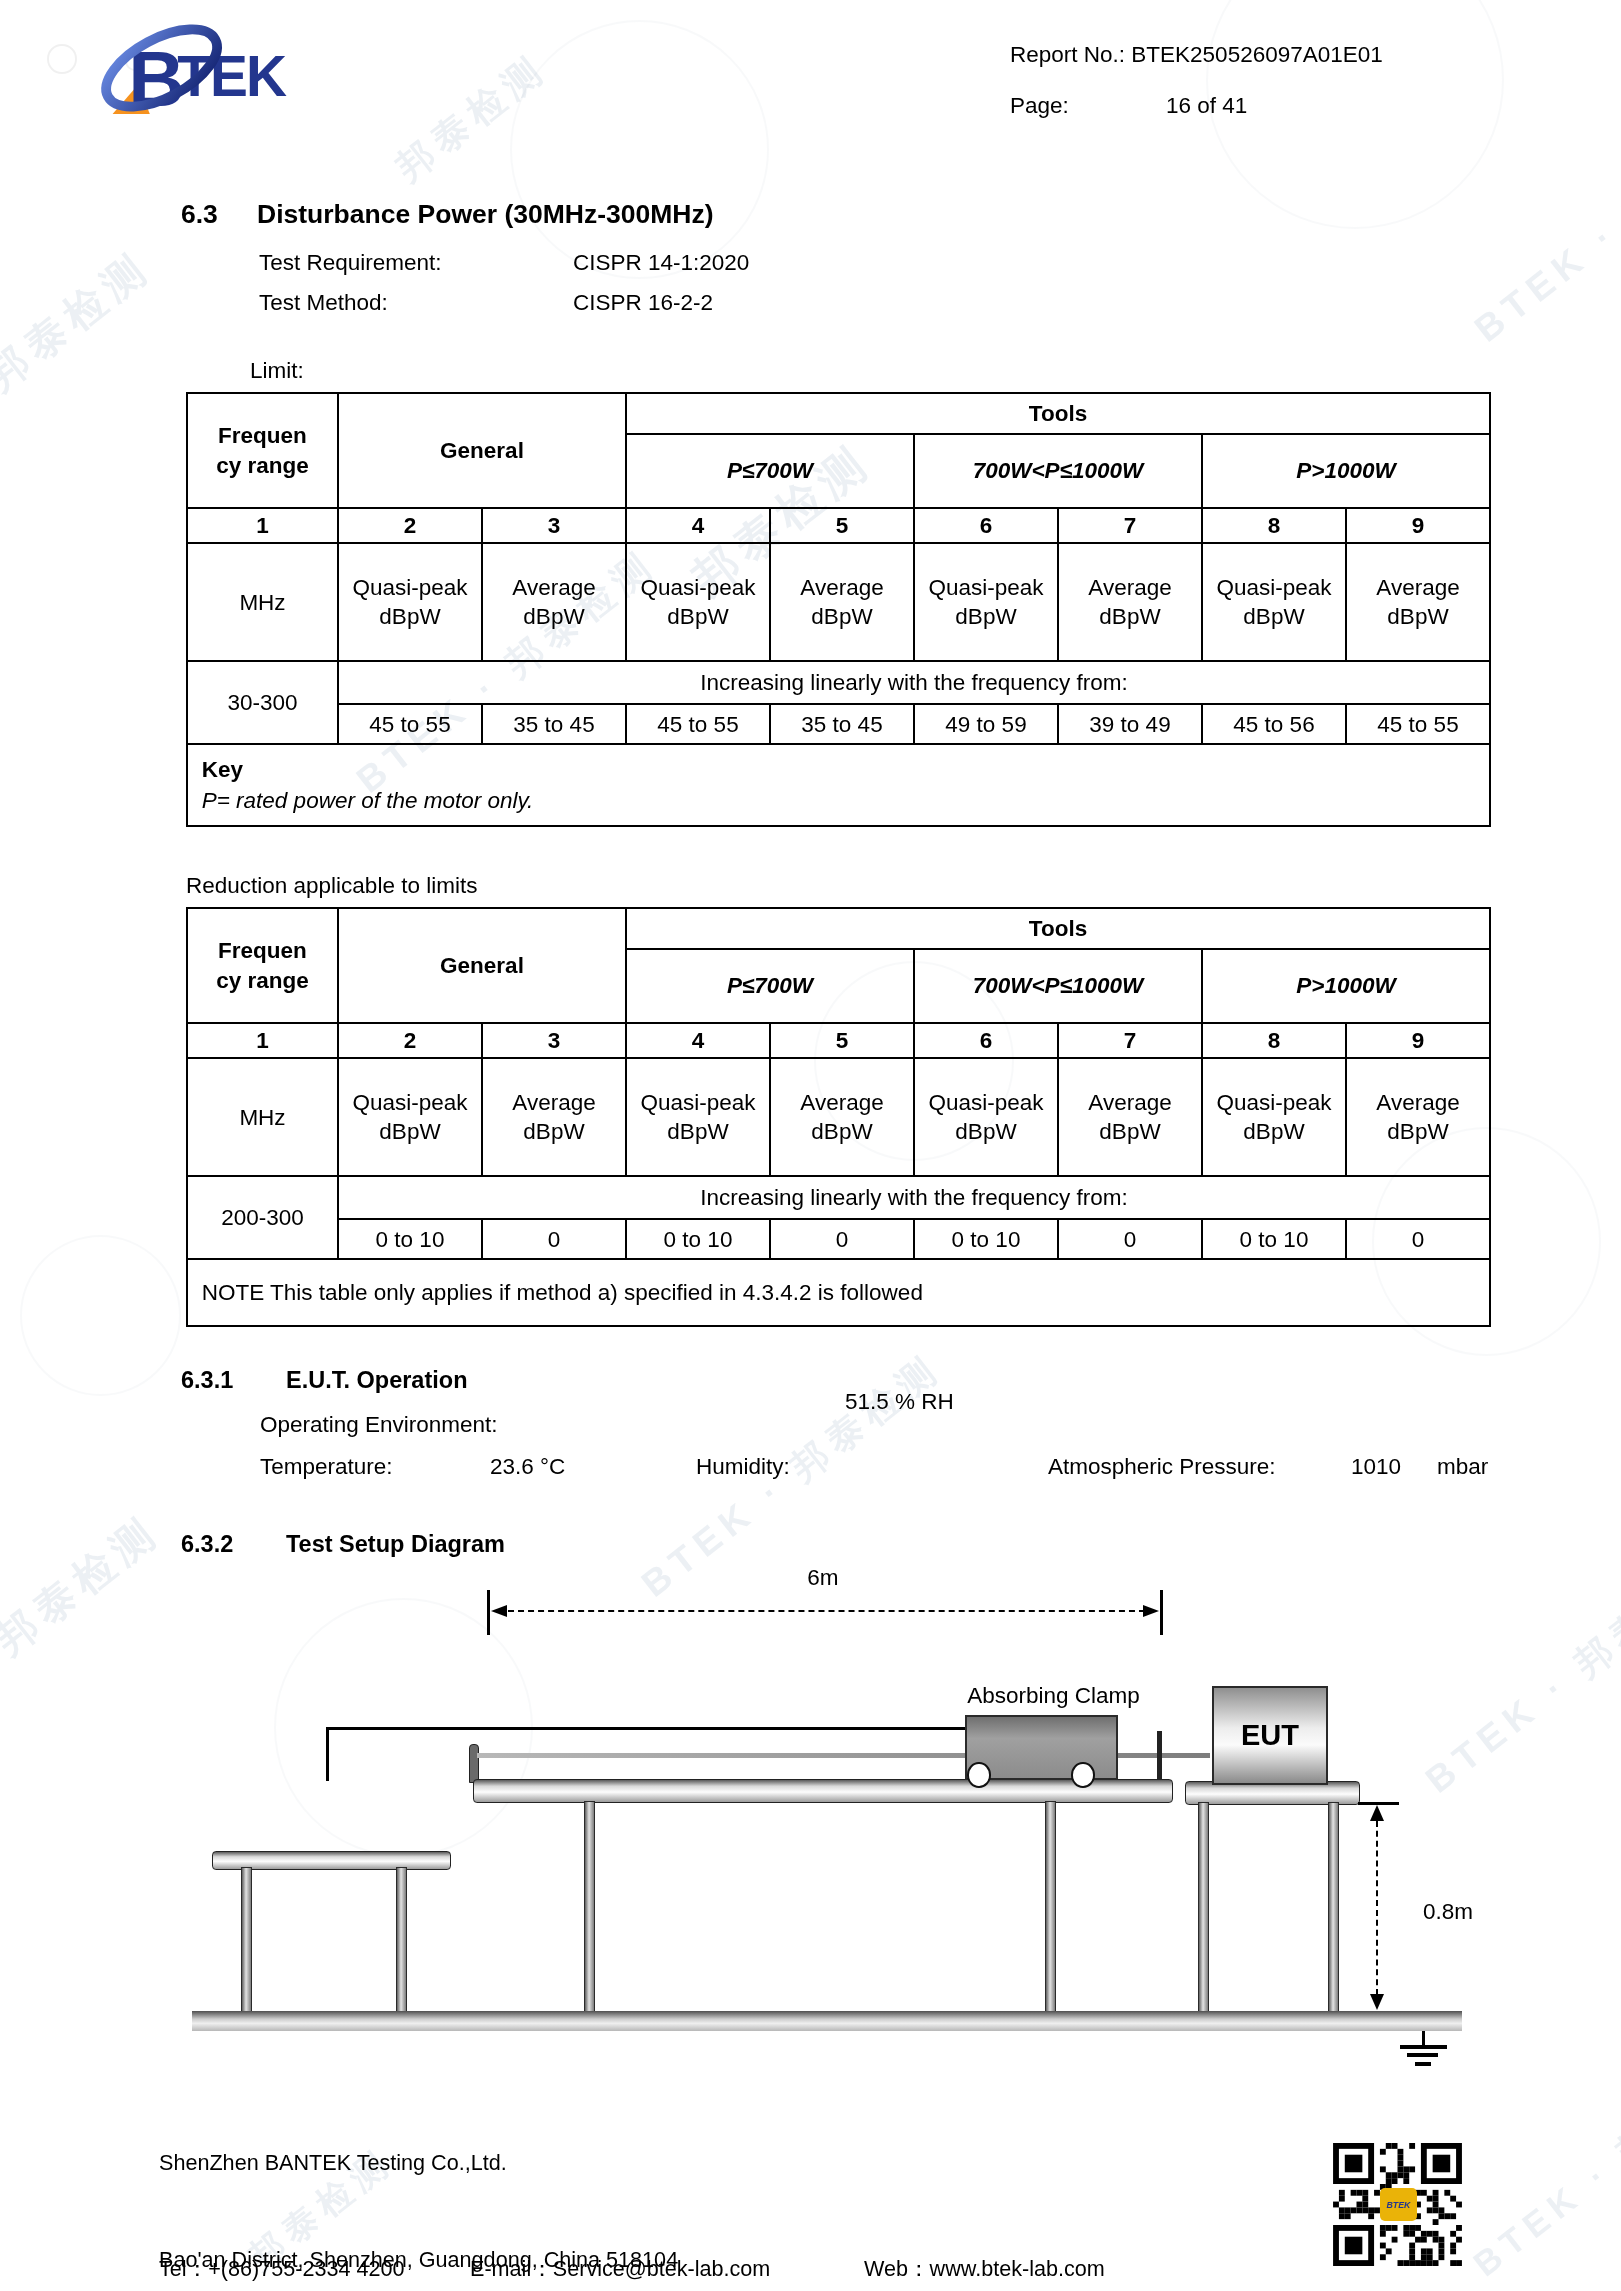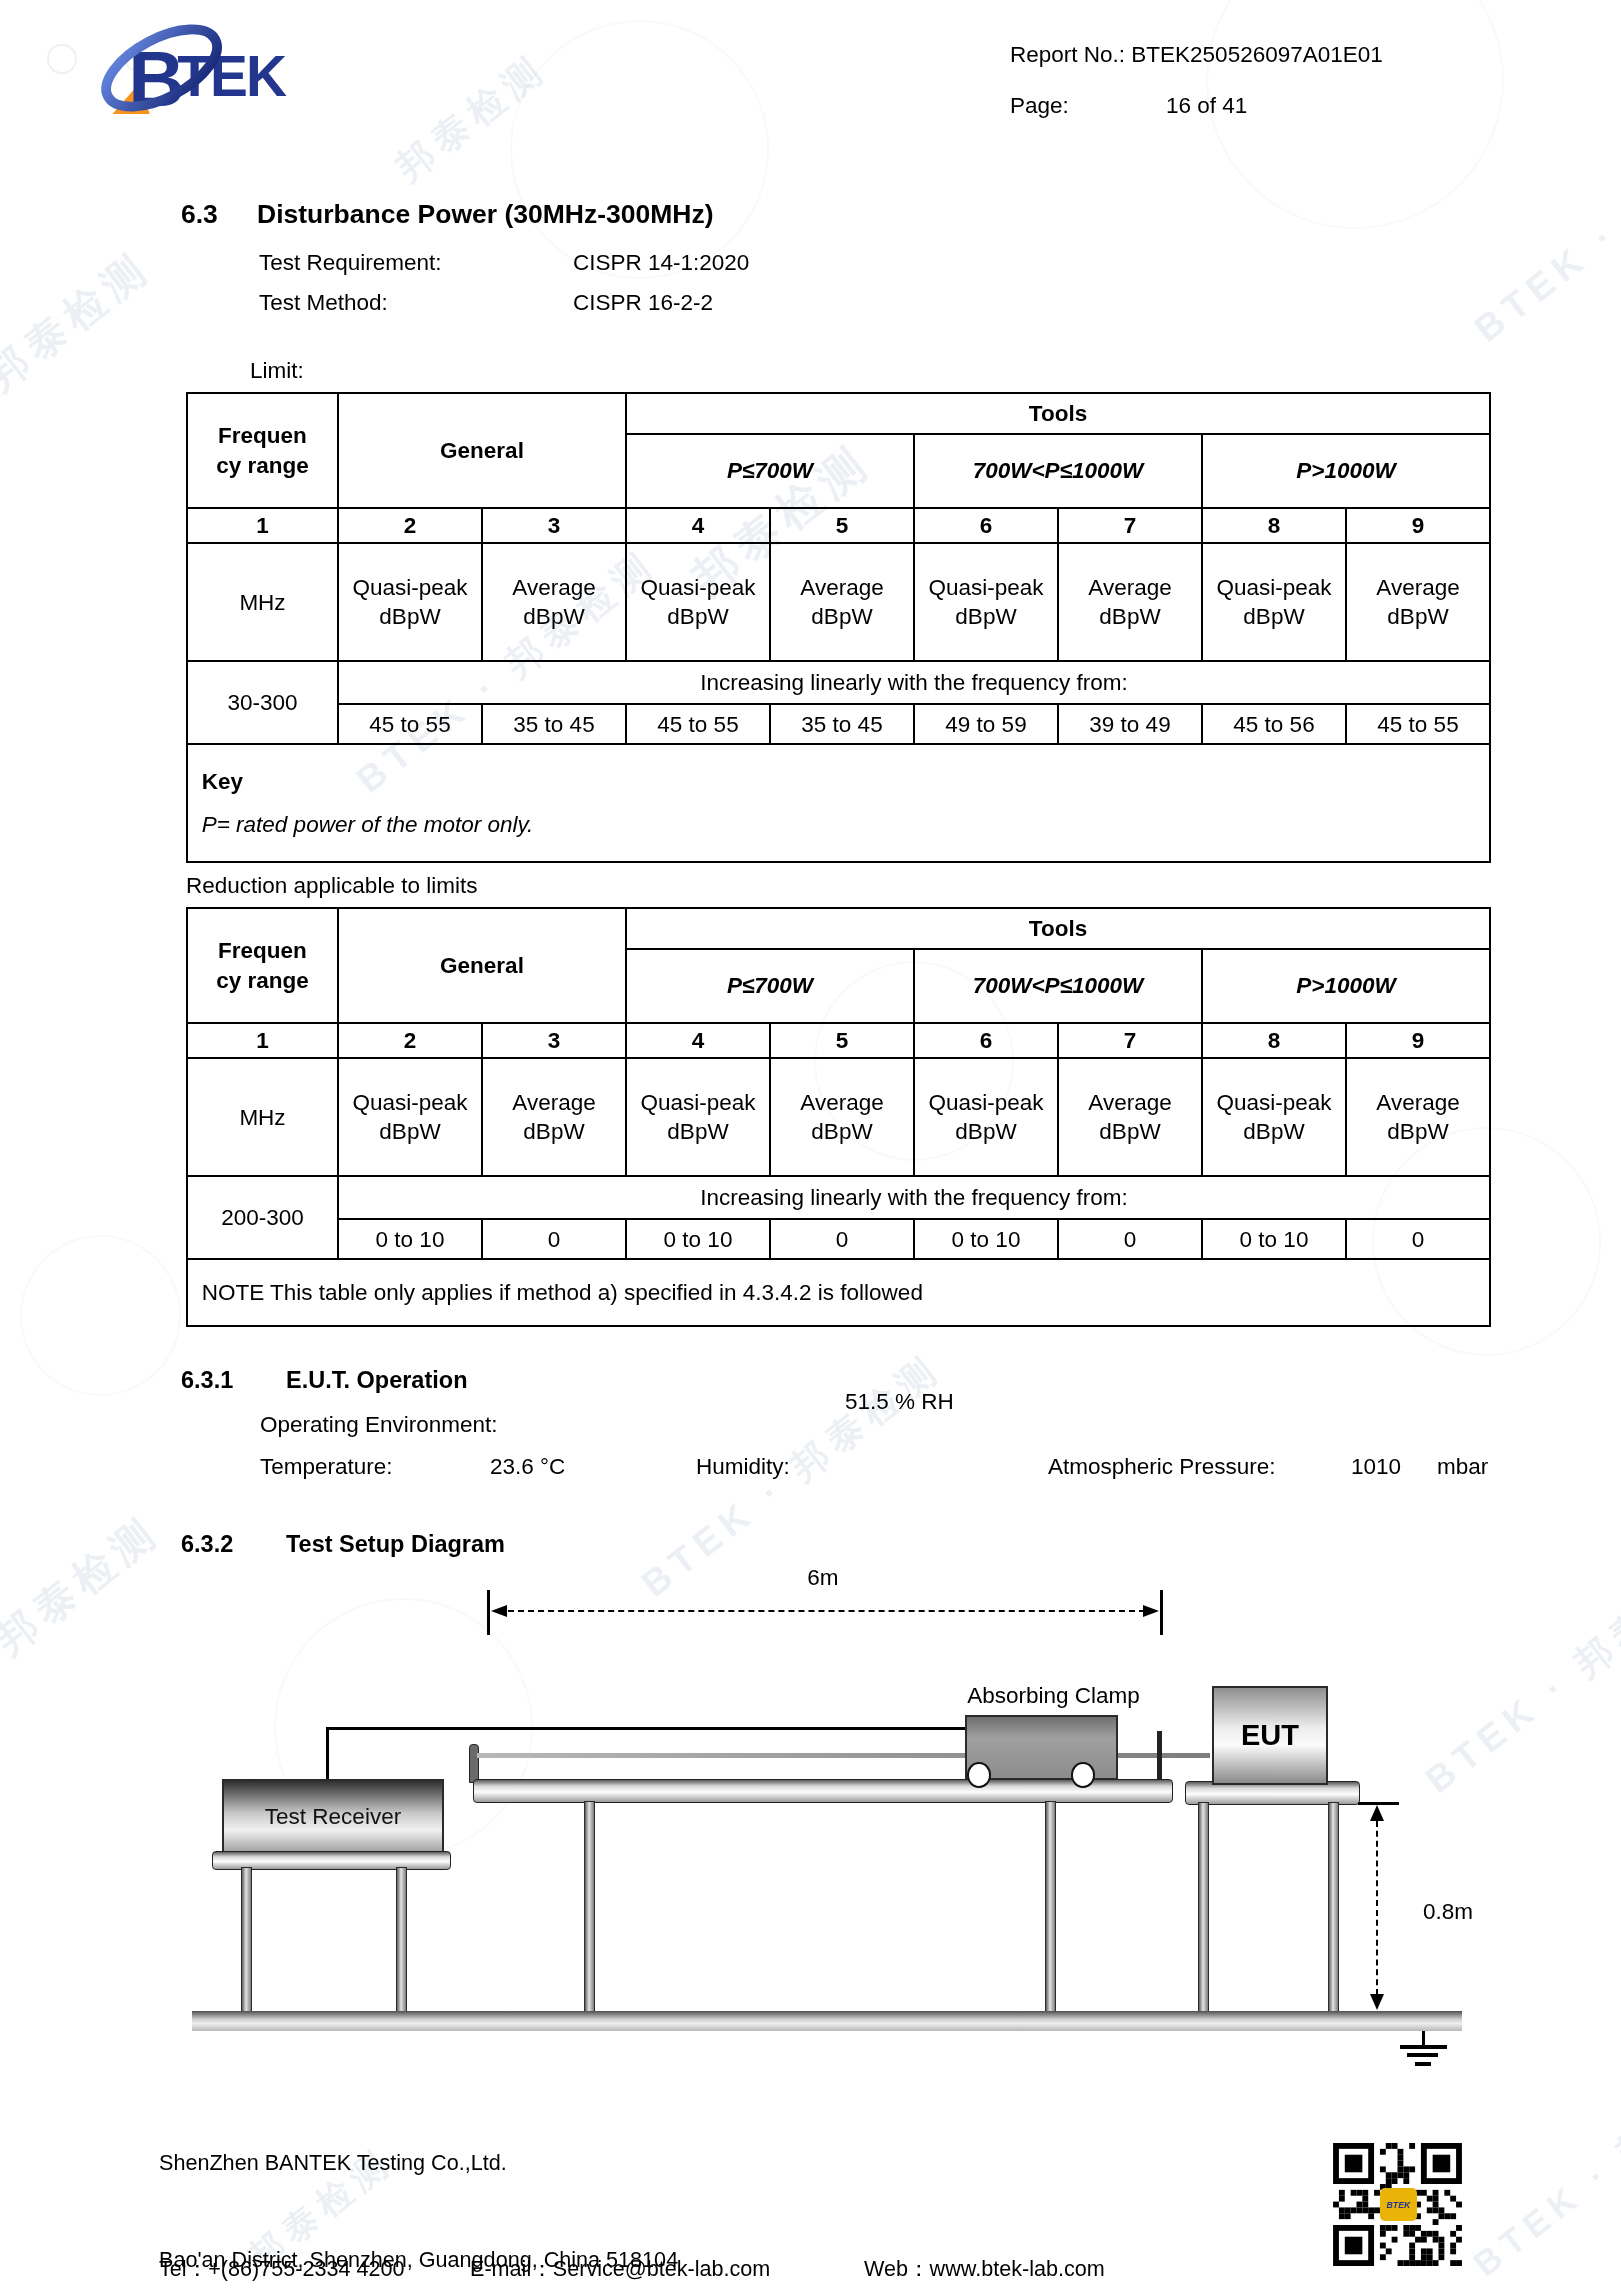--- a/index.html
+++ b/index.html
@@ -15,21 +15,21 @@
   .h63{font-size:26.5px;font-weight:bold;}
   
   .wm{position:absolute;color:rgba(150,172,196,0.18);font-size:41px;letter-spacing:7.8px;
       transform:rotate(-38deg);white-space:nowrap;pointer-events:none;font-weight:bold;}
   .ring{position:absolute;border:2.9px solid rgba(120,140,160,0.055);border-radius:50%;pointer-events:none;}
   
   table.limits{border-collapse:collapse;table-layout:fixed;font-size:22.5px;border:2.9px solid #000;}
   table.limits td{border:2px solid #000;text-align:center;vertical-align:middle;padding:2px 3.9px;line-height:1.3;}
   .freqwrap{width:100px;margin:0 auto;word-break:break-word;font-weight:bold;}
   td.keycell,td.notecell{text-align:left !important;padding:7.8px 13.7px !important;}
-  td.keycell div{margin:14px 0;}
+  td.keycell div{margin:2px 0;}
   .numrow td{font-weight:bold;}
   
   .slab{background:linear-gradient(180deg,#5a5a5a 0,#d9d9d9 28%,#fdfdfd 55%,#9c9c9c 100%);
         border:1px solid #222;border-radius:3.9px;}
   .leg{background:linear-gradient(90deg,#5f5f5f,#e3e3e3 45%,#7c7c7c);border:1px solid #2a2a2a;}
   .metal{border:2px solid #2a2a2a;}
   .dashv{border-left:2.9px dashed #000;}
   .gline{background:#000;}
   .arrL{width:0;height:0;border-top:6.9px solid transparent;border-bottom:6.9px solid transparent;border-right:16.7px solid #000;}
   .arrR{width:0;height:0;border-top:6.9px solid transparent;border-bottom:6.9px solid transparent;border-left:16.7px solid #000;}
@@ -318,21 +318,20 @@
 
   <div class="abs metal" style="left:965px;top:1715px;width:149px;height:61px;background:linear-gradient(180deg,#6f6f6f,#a0a0a0 35%,#8c8c8c);"></div>
   <div class="wheel" style="left:967px;top:1762px;"></div>
   <div class="wheel" style="left:1071px;top:1762px;"></div>
 
   <div class="abs slab" style="left:1185px;top:1781px;width:173px;height:21.6px;"></div>
   <div class="abs leg" style="left:1198px;top:1802px;width:8.8px;height:210px;"></div>
   <div class="abs leg" style="left:1328px;top:1802px;width:8.8px;height:210px;"></div>
   <div class="abs metal" style="left:1212px;top:1686px;width:112px;height:95px;background:linear-gradient(180deg,#8f8f8f,#ededed 42%,#fbfbfb 60%,#8a8a8a);display:flex;align-items:center;justify-content:center;font-size:29px;font-weight:bold;">EUT</div>
 
-  <div class="abs metal" style="left:222px;top:1779px;width:218px;height:72px;background:linear-gradient(180deg,#2f2f2f,#c9c9c9 45%,#f1f1f1 68%,#9d9d9d);display:flex;align-items:center;justify-content:center;font-size:22.5px;color:#111;">Test Receiver</div>
   <div class="abs slab" style="left:212px;top:1851px;width:237px;height:16.7px;"></div>
   <div class="abs leg" style="left:241px;top:1867px;width:8.8px;height:145px;"></div>
   <div class="abs leg" style="left:396px;top:1867px;width:8.8px;height:145px;"></div>
 
   <div class="abs gline" style="left:1358px;top:1802px;width:41px;height:2.9px;"></div>
   <div class="abs dashv" style="left:1376px;top:1811px;height:194px;"></div>
   <div class="abs arrU" style="left:1370px;top:1805px;"></div>
   <div class="abs arrD" style="left:1370px;top:1994px;"></div>
   <div class="abs t23" style="left:1423px;top:1898px;">0.8m</div>
 

